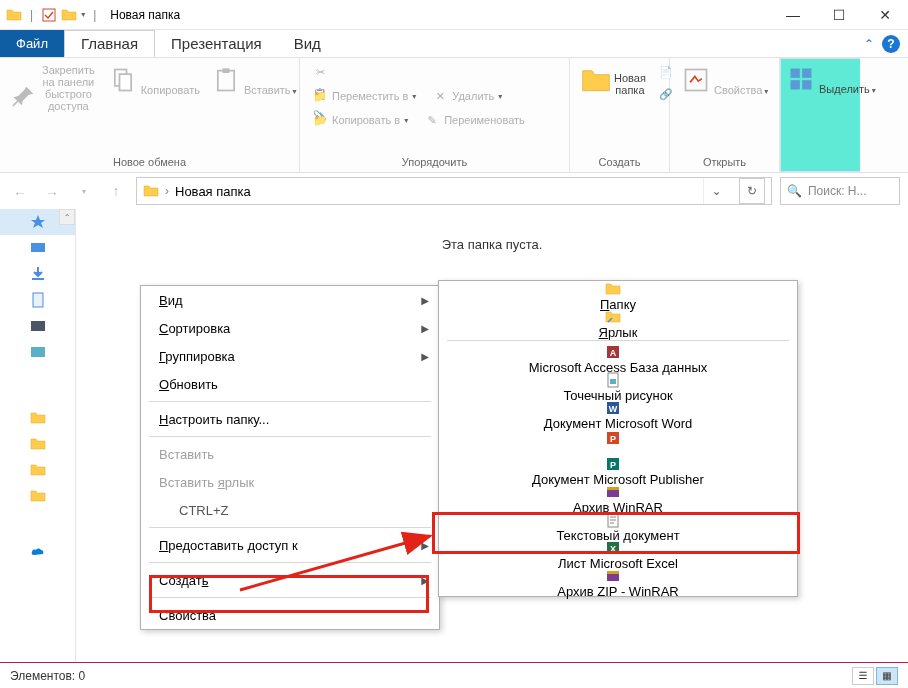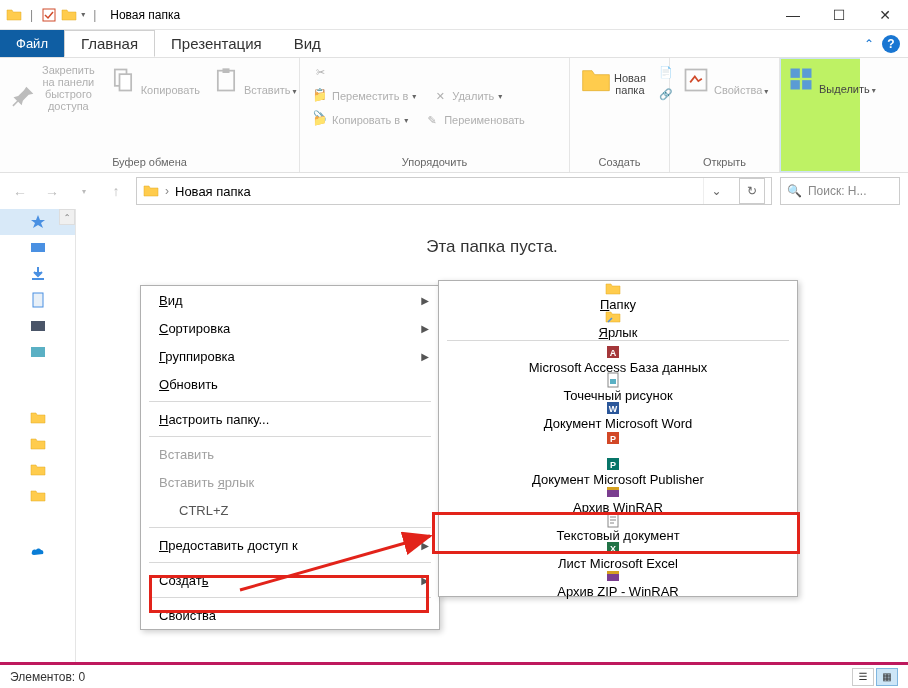--- a/index.html
+++ b/index.html
@@ -26,44 +26,44 @@
 .ribbon { height: 115px; background: #fdfdfd; border-bottom: 1px solid #e1e1e1; display: flex; }
 .rgroup { border-right: 1px solid #e5e5e5; padding: 4px 8px 2px; display: flex; flex-direction: column; }
 .rgroup .grow { flex: 1; display: flex; align-items: flex-start; gap: 6px; }
 .rgroup .glabel { text-align: center; font-size: 11px; color: #666; padding: 2px 0; }
 .rbtn-v { display: flex; flex-direction: row; align-items: flex-end; gap: 2px; font-size: 11px; color: #444; text-align: center; padding: 2px; }
 .rbtn-v.disabled, .rbtn-s.disabled { color: #b0b0b0; }
 .rbtn-v .ricon { width: 32px; height: 32px; display: flex; align-items: center; justify-content: center; }
 .rbtn-col { display: flex; flex-direction: column; gap: 2px; }
 .rbtn-s { display: flex; align-items: center; gap: 4px; font-size: 11px; color: #444; padding: 2px 4px; white-space: nowrap; }
 .rbtn-s .sicon { width: 16px; height: 16px; display: inline-flex; align-items: center; justify-content: center; }
-.sel-group { border: 1px solid #cfe4f7; background: #bef264; padding: 2px; }
+.sel-group { border: 1px solid #cfe4f7; background: #5eead4; padding: 2px; }
 
 
 .navrow { height: 36px; display: flex; align-items: center; gap: 8px; padding: 4px 8px; }
 .nav-arrow { width: 24px; height: 24px; display: flex; align-items: center; justify-content: center; color: #bbb; font-size: 14px; }
 .addr { flex: 1; height: 28px; border: 1px solid #ccc; display: flex; align-items: center; padding: 0 6px; gap: 6px; }
 .addr .crumb { font-size: 13px; }
 .addr .chev { color: #888; }
 .addr .dd, .addr .ref { width: 26px; height: 26px; display: flex; align-items: center; justify-content: center; color: #666; border-left: 1px solid #eee; }
 .addr .ref { border: 1px solid #ccc; margin-left: 4px; }
 .search { width: 120px; height: 28px; border: 1px solid #ccc; display: flex; align-items: center; padding: 0 6px; color: #888; gap: 6px; }
 
 
 .body { display: flex; height: calc(688px - 30px - 28px - 115px - 36px - 26px); position: relative; }
 .tree { width: 76px; border-right: 1px solid #e5e5e5; position: relative; }
 .tree-scroll-up { position: absolute; top: 0; right: 0; width: 16px; height: 16px; background: #f0f0f0; border: 1px solid #ddd; display: flex; align-items: center; justify-content: center; font-size: 8px; color: #666; }
 .tree-item { height: 26px; display: flex; align-items: center; padding-left: 30px; }
 .tree-item.star { background: #d8e9f8; }
 .tree-item .ticon { width: 16px; height: 16px; }
 .content { flex: 1; position: relative; }
-.empty-msg { position: absolute; top: 28px; left: 50%; transform: translateX(-50%); font-size: 17px; color: #333; }
-
-
-.status { height: 26px; border-top: 3px solid #be185d; display: flex; align-items: center; padding: 0 10px; font-size: 12px; color: #333; justify-content: flex-end; }
+.empty-msg { position: absolute; top: 28px; left: 50%; transform: translateX(-50%); font-size: 13px; color: #333; }
+
+
+.status { height: 26px; border-top: 1px solid #be185d; display: flex; align-items: center; padding: 0 10px; font-size: 12px; color: #333; justify-content: flex-end; }
 .status .view-btns { margin-left: auto; display: flex; gap: 2px; }
 .status .vbtn { width: 22px; height: 18px; border: 1px solid #ccc; display: flex; align-items: center; justify-content: center; font-size: 10px; }
 .status .vbtn.active { background: #cde6f7; border-color: #7fb6e0; }
 
 
 .ctx { position: absolute; background: #fff; border: 1px solid #b0b0b0; box-shadow: 2px 2px 6px rgba(0,0,0,0.2); font-size: 13px; z-index: 50; }
 .ctx-row { height: 28px; display: flex; align-items: center; padding: 0 10px 0 18px; position: relative; white-space: nowrap; }
 .ctx-row .lbl { flex: 1; }
 .ctx-row .lbl u { text-decoration: underline; }
 .ctx-row.disabled { color: #a0a0a0; }
@@ -162,21 +162,21 @@
             <span class="sicon">✂</span>
           </div>
         <div class="rbtn-s disabled">
             <span class="sicon">📋</span>
           </div>
         <div class="rbtn-s disabled">
             <span class="sicon">📎</span>
           </div>
       </div>
     </div>
-    <div class="glabel">Буфер обмена</div>
+    <div class="glabel">Новое обмена</div>
   </div>
 
   <div class="rgroup" style="width:270px">
     <div class="grow" style="flex-direction:column;gap:4px;justify-content:center">
       <div style="display:flex;gap:8px">
         <div class="rbtn-s disabled">
             <span class="sicon">📁</span>
             <span>Переместить в</span> 
             <span class="drop-arrow">▾</span>
           </div>

